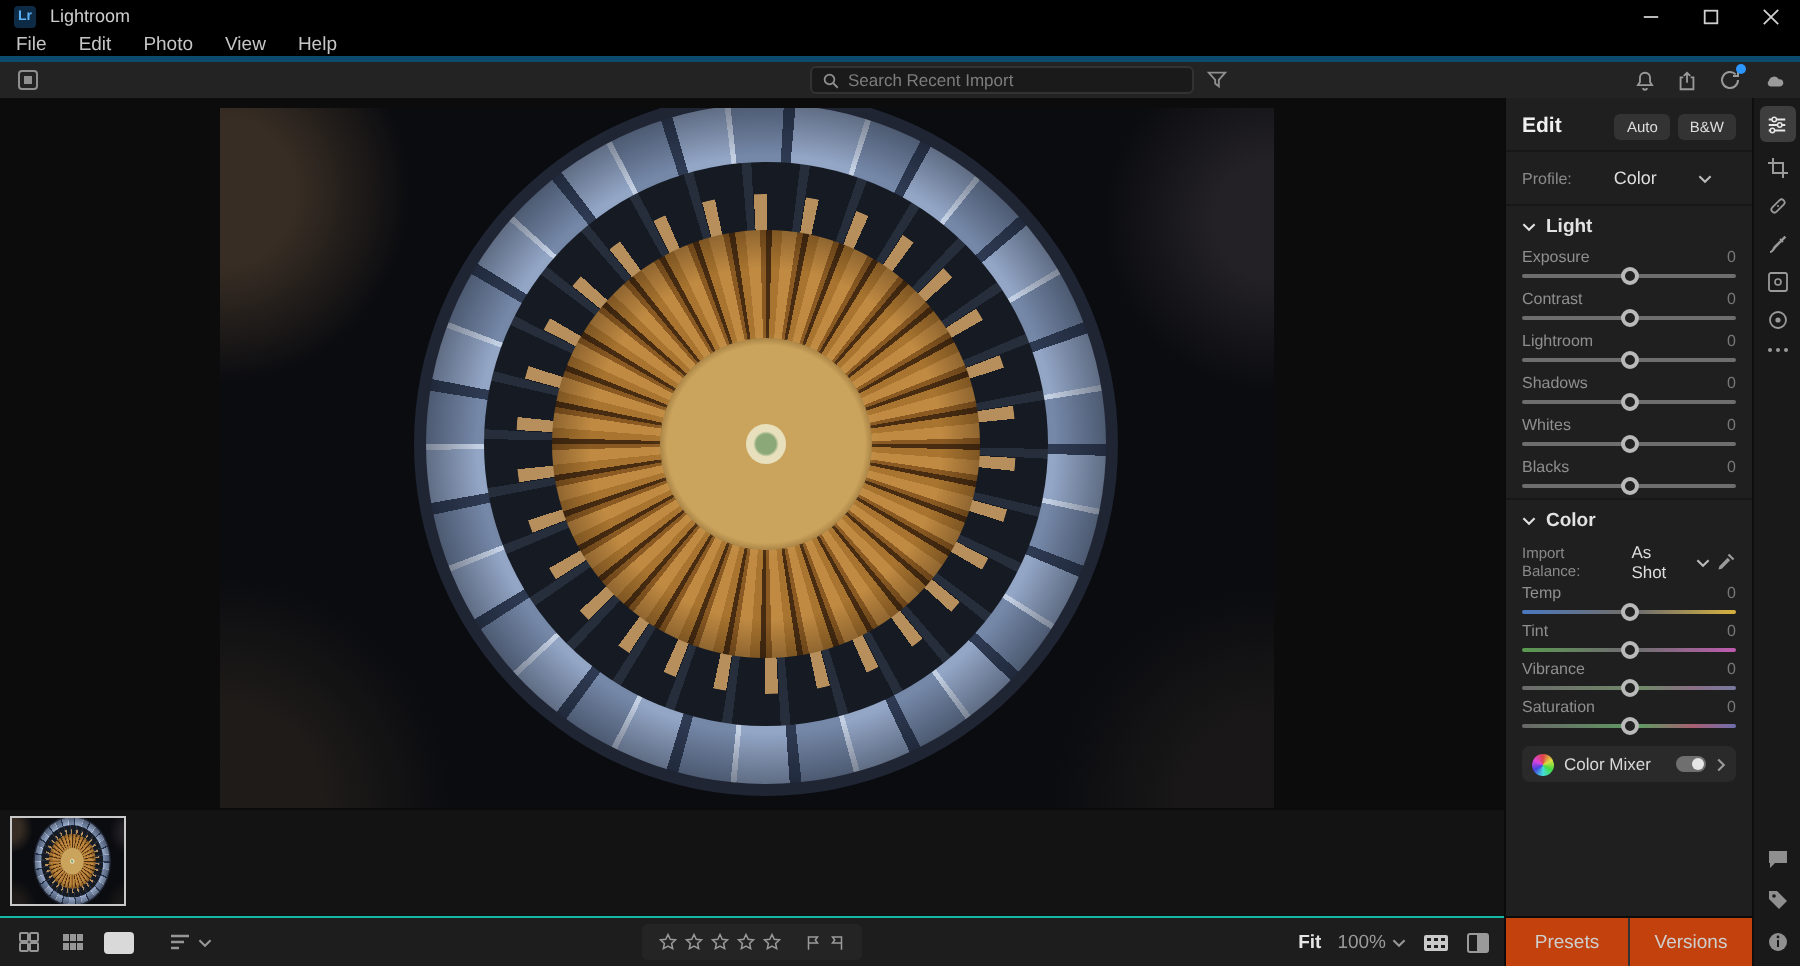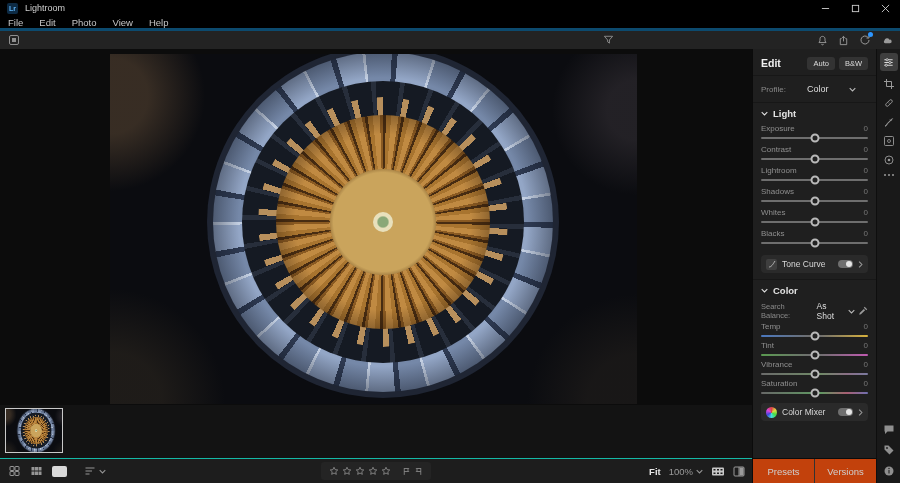--- a/index.html
+++ b/index.html
@@ -180,20 +180,29 @@
   <span class="menu-item">Help</span>
 </div>
 
 <div class="topbar">
   <span class="icon grid-btn">
     <svg width="12" height="12" viewBox="0 0 24 24">
         <rect x="3" y="3" width="18" height="18" rx="3" fill="none" stroke="#8f8f8f" stroke-width="2"></rect>
         <rect x="8" y="8" width="8" height="8" fill="#8f8f8f"></rect>
       </svg>
   </span>
+  <div class="search">
+    <span class="icon">
+      <svg width="9" height="9" viewBox="0 0 24 24">
+          <circle cx="10" cy="10" r="6.5" fill="none" stroke="#8f8f8f" stroke-width="2.4"></circle>
+          <path d="M15 15l6 6" stroke="#8f8f8f" stroke-width="2.4"></path>
+        </svg>
+    </span>
+    <input class="search-input" placeholder="Search Recent Import" style="">
+  </div>
   <span class="icon funnel-btn">
     <svg width="11" height="11" viewBox="0 0 24 24">
         <path d="M3 5h18l-7 8v7l-4-3v-4z" fill="none" stroke="#8f8f8f" stroke-width="2"></path>
       </svg>
   </span>
   <div class="topbar-right">
     <span class="icon">
       <svg width="11" height="11" viewBox="0 0 24 24">
           <path d="M12 3c-3.3 0-5.5 2.4-5.5 5.5V13l-2.2 3.5h15.4L17.5 13V8.5C17.5 5.4 15.3 3 12 3z" fill="none" stroke="#9a9a9a" stroke-width="2"></path>
           <path d="M10 19.5a2 2 0 004 0" fill="none" stroke="#9a9a9a" stroke-width="2"></path>
@@ -439,47 +448,33 @@
   <div class="slider-row">
     <div class="slider-top">
         <span class="s-label">Blacks</span>
         <span class="s-value">0</span>
       </div>
     <div class="track">
         <div class="knob"></div>
       </div>
   </div>
 
-  <div class="tool-row">
-    <span class="tc-icon">
-      <svg width="8" height="8" viewBox="0 0 24 24">
-          <path d="M3 21C10 21 14 14 21 3" fill="none" stroke="#d0d0d0" stroke-width="2.4"></path>
-        </svg>
-    </span>
-    <span class="tool-label">Tone Curve</span>
-    <span class="toggle"></span>
-    <span class="icon">
-      <svg width="5" height="7" viewBox="0 0 6 10">
-          <path d="M1 1l4 4-4 4" stroke="#9a9a9a" fill="none" stroke-width="1.5"></path>
-        </svg>
-    </span>
-  </div>
   <div class="ep-divider"></div>
 
   <div class="section-header">
     <span class="icon">
       <svg width="7" height="5" viewBox="0 0 10 6">
           <path d="M1 1l4 4 4-4" stroke="#e2e2e2" fill="none" stroke-width="1.5"></path>
         </svg>
     </span>
     <span>Color</span>
   </div>
 
   <div class="wb-row">
-    <span class="wb-label">Search Balance:</span>
+    <span class="wb-label">Import Balance:</span>
     <span class="wb-value">As Shot</span>
     <span class="icon">
       <svg width="7" height="5" viewBox="0 0 10 6">
           <path d="M1 1l4 4 4-4" stroke="#bbb" fill="none" stroke-width="1.5"></path>
         </svg>
     </span>
     <span class="icon eyedropper">
       <svg width="10" height="10" viewBox="0 0 24 24">
           <path d="M3 21l1-4L14 7l3 3L7 20zM14 4l2-2 6 6-2 2z" fill="#9a9a9a"></path>
         </svg>

